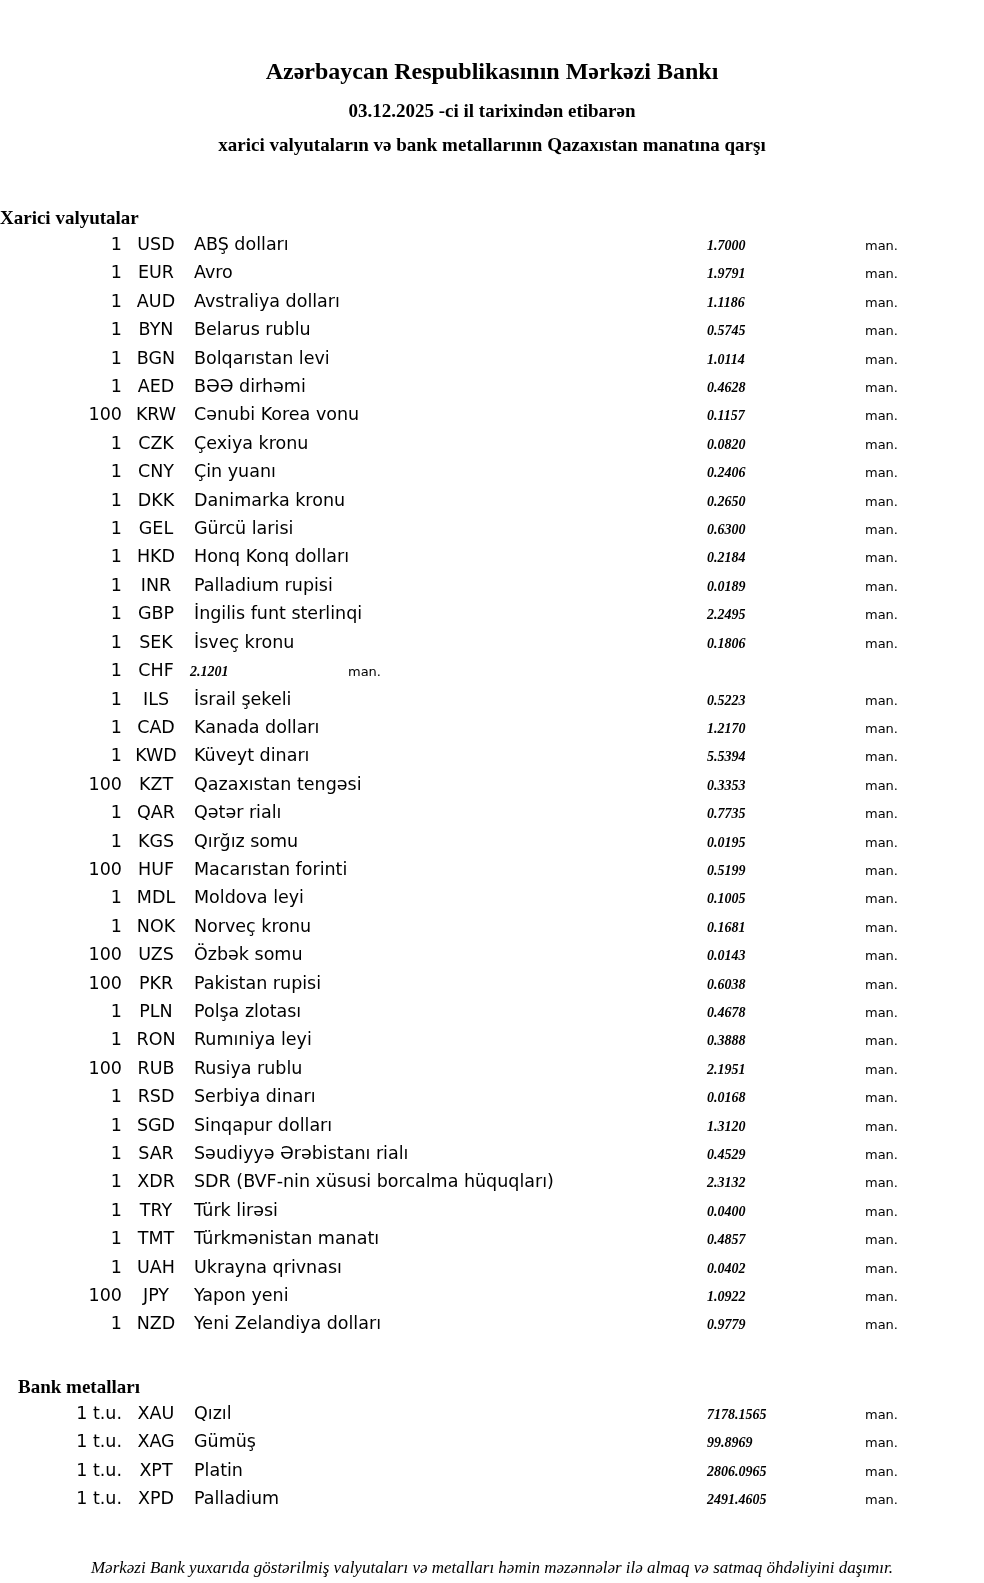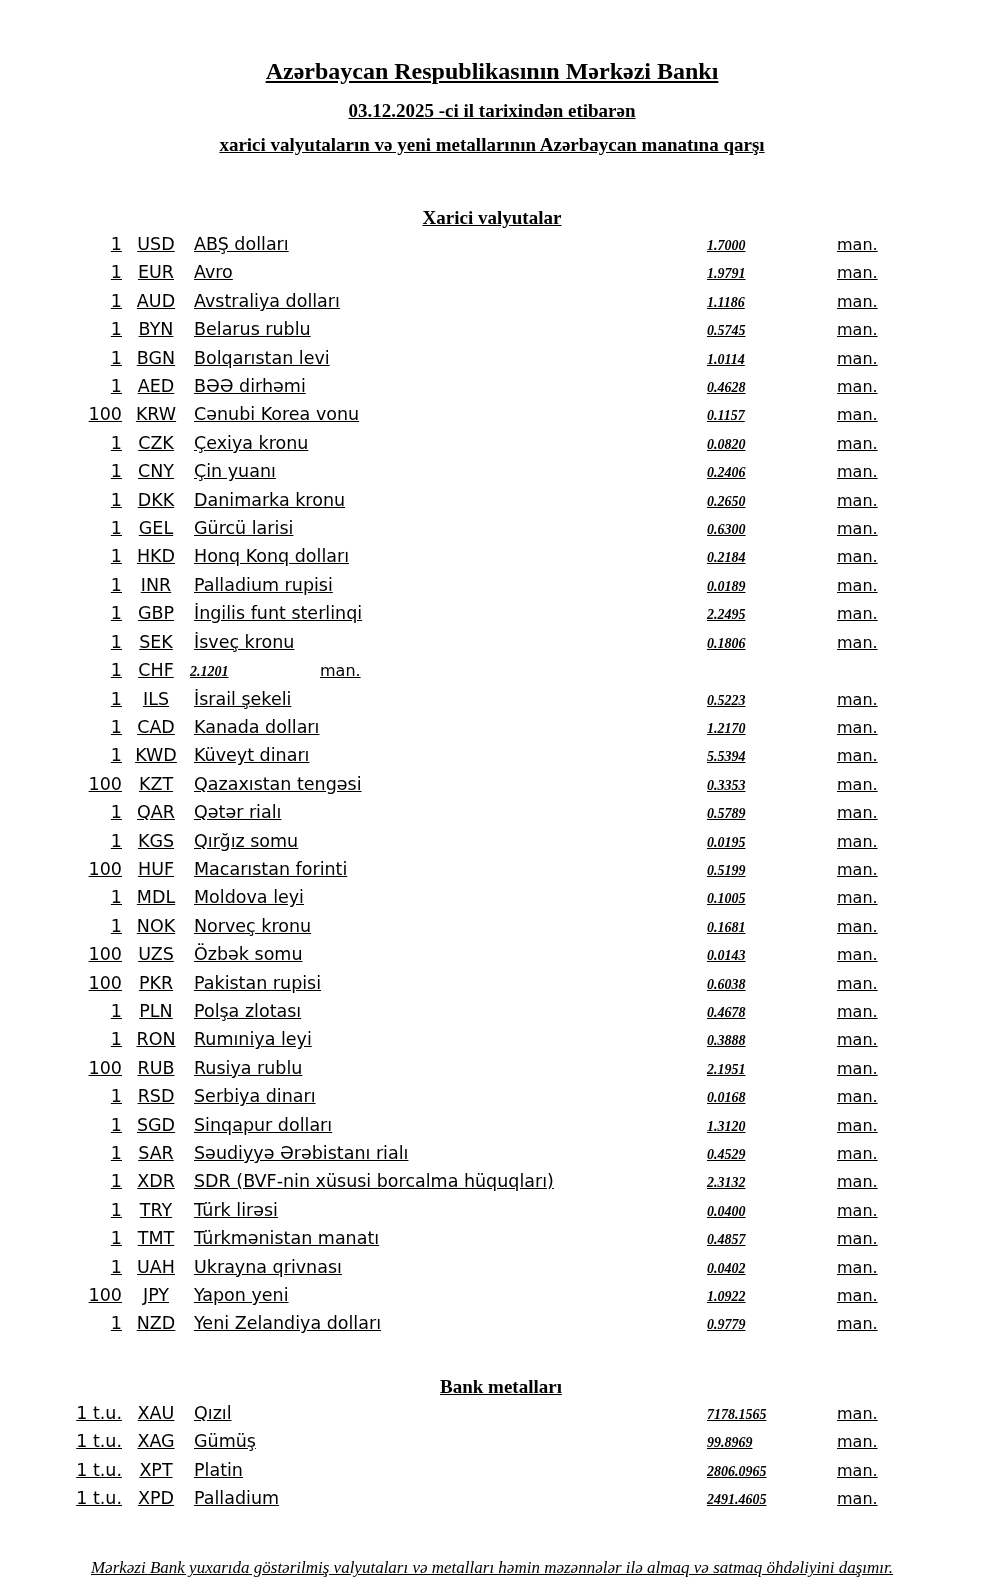--- a/index.html
+++ b/index.html
@@ -10,21 +10,20 @@
   }
   body {
     width: 984px;
     height: 1583px;
     font-family: "DejaVu Sans", sans-serif;
     overflow: hidden;
   }
   .page {
     padding-top: 56px;
     width: 984px;
-    text-decoration: underline;
   }
   .title {
     font-family: "Liberation Serif", serif;
     font-weight: 700;
     font-size: 24px;
     line-height: 30px;
     text-align: center;
   }
   .sub {
     font-family: "Liberation Serif", serif;
@@ -34,21 +33,20 @@
     text-align: center;
   }
   .m12 { margin-top: 12px; }
   .m8  { margin-top: 8px; }
   .m7  { margin-top: 7px; }
   .section-title {
     font-family: "Liberation Serif", serif;
     font-weight: 700;
     font-size: 19px;
     line-height: 26px;
-    text-align: center;
     margin-top: 47px;
   }
   .metals-title { margin-top: 35px; padding-left: 18px; }
   .table { width: 984px; }
   .row {
     display: flex;
     align-items: baseline;
     line-height: 27.4px;
     padding-right: 86px;
     box-sizing: border-box;
@@ -76,39 +74,40 @@
     flex: 0 0 130px;
     text-align: left;
     font-family: "Liberation Serif", serif;
     font-style: italic;
     font-weight: 700;
     font-size: 14px;
     white-space: nowrap;
   }
   .c-man {
     flex: 0 0 61px;
-    font-size: 16px;
+    text-align: right;
+    font-size: 13px;
   }
   .footer {
     margin-top: 43px;
     text-align: center;
     font-family: "Liberation Serif", serif;
     font-style: italic;
     font-size: 17px;
     line-height: 24px;
   }
 </style>
 </head>
 <body>
 
 <div class="page">
 
   <div class="title">Azərbaycan Respublikasının Mərkəzi Bankı</div>
   <div class="sub m12">03.12.2025 -ci il tarixindən etibarən</div>
-  <div class="sub m8">xarici valyutaların və yeni metallarının Azərbaycan manatına qarşı</div>
+  <div class="sub m8">xarici valyutaların və bank metallarının Qazaxıstan manatına qarşı</div>
 
   <div class="section-title">Xarici valyutalar</div>
 
   <div class="table">
 
       <div class="row">
         <span class="c-qty">1</span>
         <span class="c-code">USD</span>
         <span class="c-name">ABŞ dolları</span>
         <span class="c-rate">1.7000</span>
@@ -263,21 +262,21 @@
         <span class="c-code">KZT</span>
         <span class="c-name">Qazaxıstan tengəsi</span>
         <span class="c-rate">0.3353</span>
         <span class="c-man">man.</span>
       </div>
 
       <div class="row">
         <span class="c-qty">1</span>
         <span class="c-code">QAR</span>
         <span class="c-name">Qətər rialı</span>
-        <span class="c-rate">0.5789</span>
+        <span class="c-rate">0.7735</span>
         <span class="c-man">man.</span>
       </div>
 
       <div class="row">
         <span class="c-qty">1</span>
         <span class="c-code">KGS</span>
         <span class="c-name">Qırğız somu</span>
         <span class="c-rate">0.0195</span>
         <span class="c-man">man.</span>
       </div>

